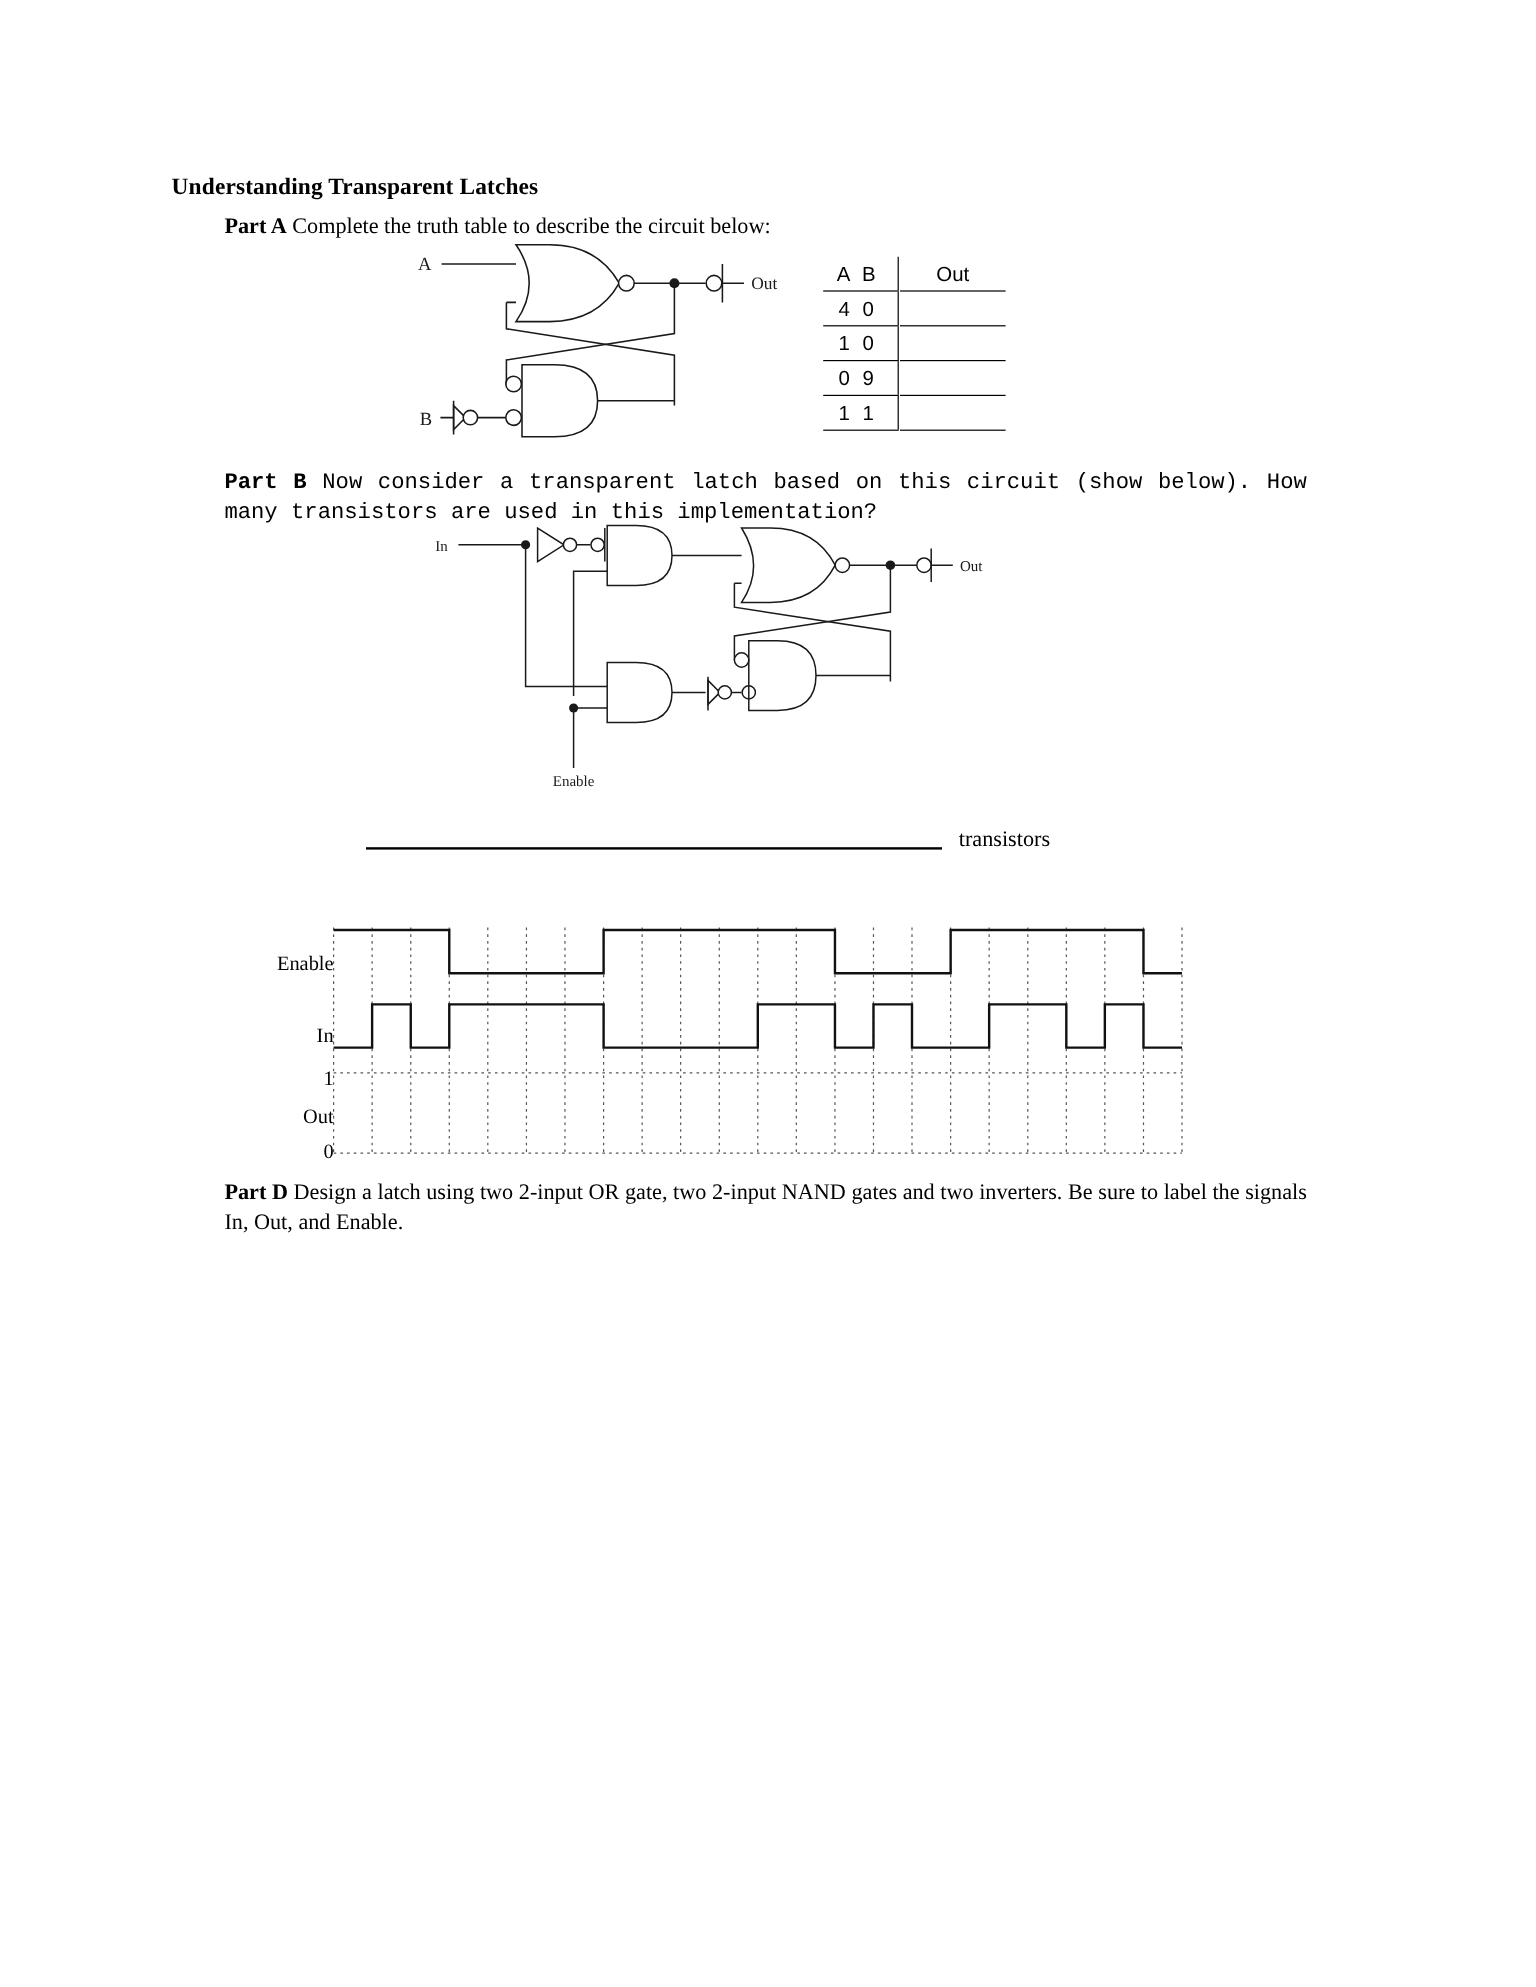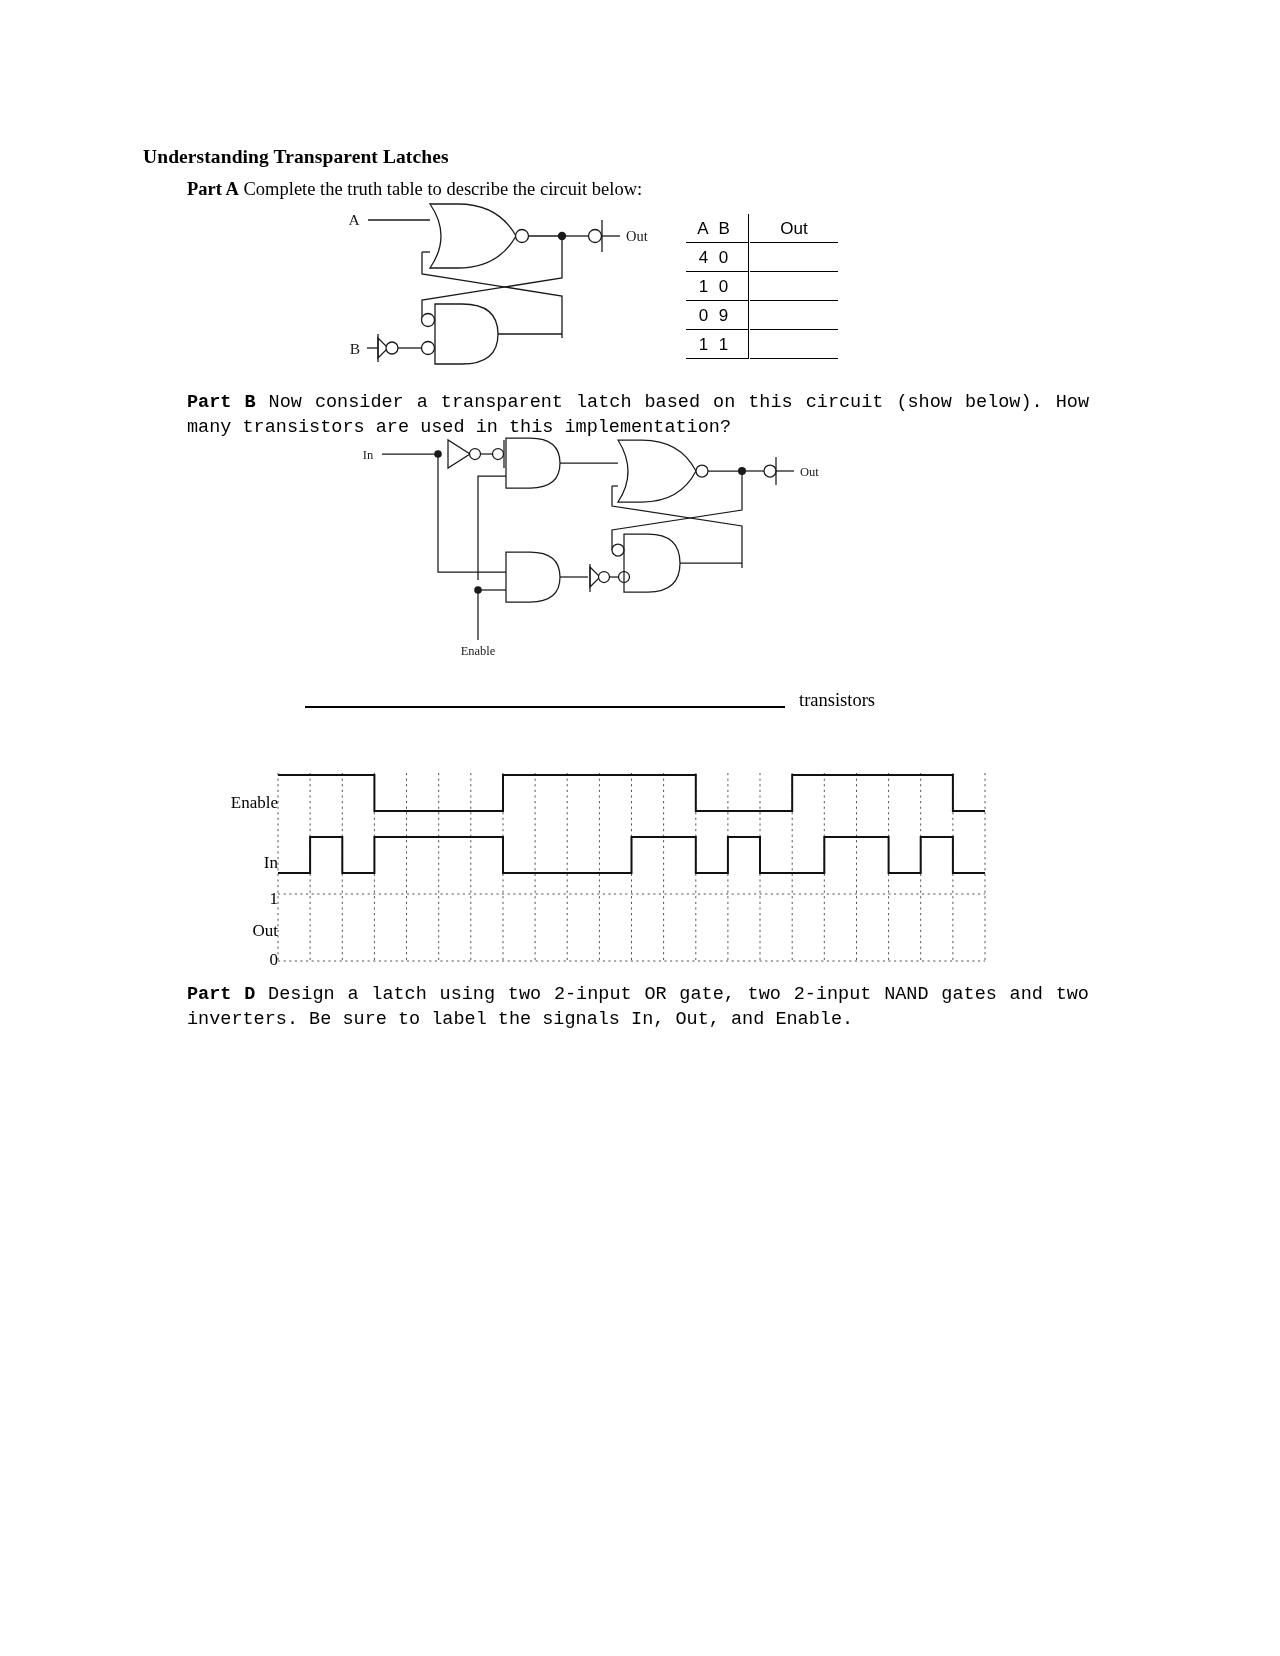--- a/index.html
+++ b/index.html
@@ -35,21 +35,21 @@
     line-height: 25px;
     text-align: justify;
     margin-left: 44px;
   }
   .part-lbl { font-weight: bold; }
 
   
   #partA-text { left: 143px; top: 177px; width: 900px; }
   #partB-text { left: 143px; top: 390px; width: 902px; font-family: Liberation Mono, monospace; }
   #partC-text { left: 143px; top: 744px; width: 900px; }
-  #partD-text { left: 143px; top: 982px; width: 902px; font-family: Liberation Mono, monospace; }
+  #partD-text { left: 143px; top: 982px; width: 902px; }
 
   .fig { position: absolute; }
   #figA { left: 330px; top: 196px; width: 350px; height: 180px; }
   #truthtable { position: absolute; left: 686px; top: 214px; }
   #figB { left: 350px; top: 432px; width: 500px; height: 230px; }
   #blankline { position: absolute; left: 305px; top: 690px; width: 575px; height: 24px; }
   #blank-rule {
     position: absolute;
     left: 0; top: 16px;
     width: 480px;

